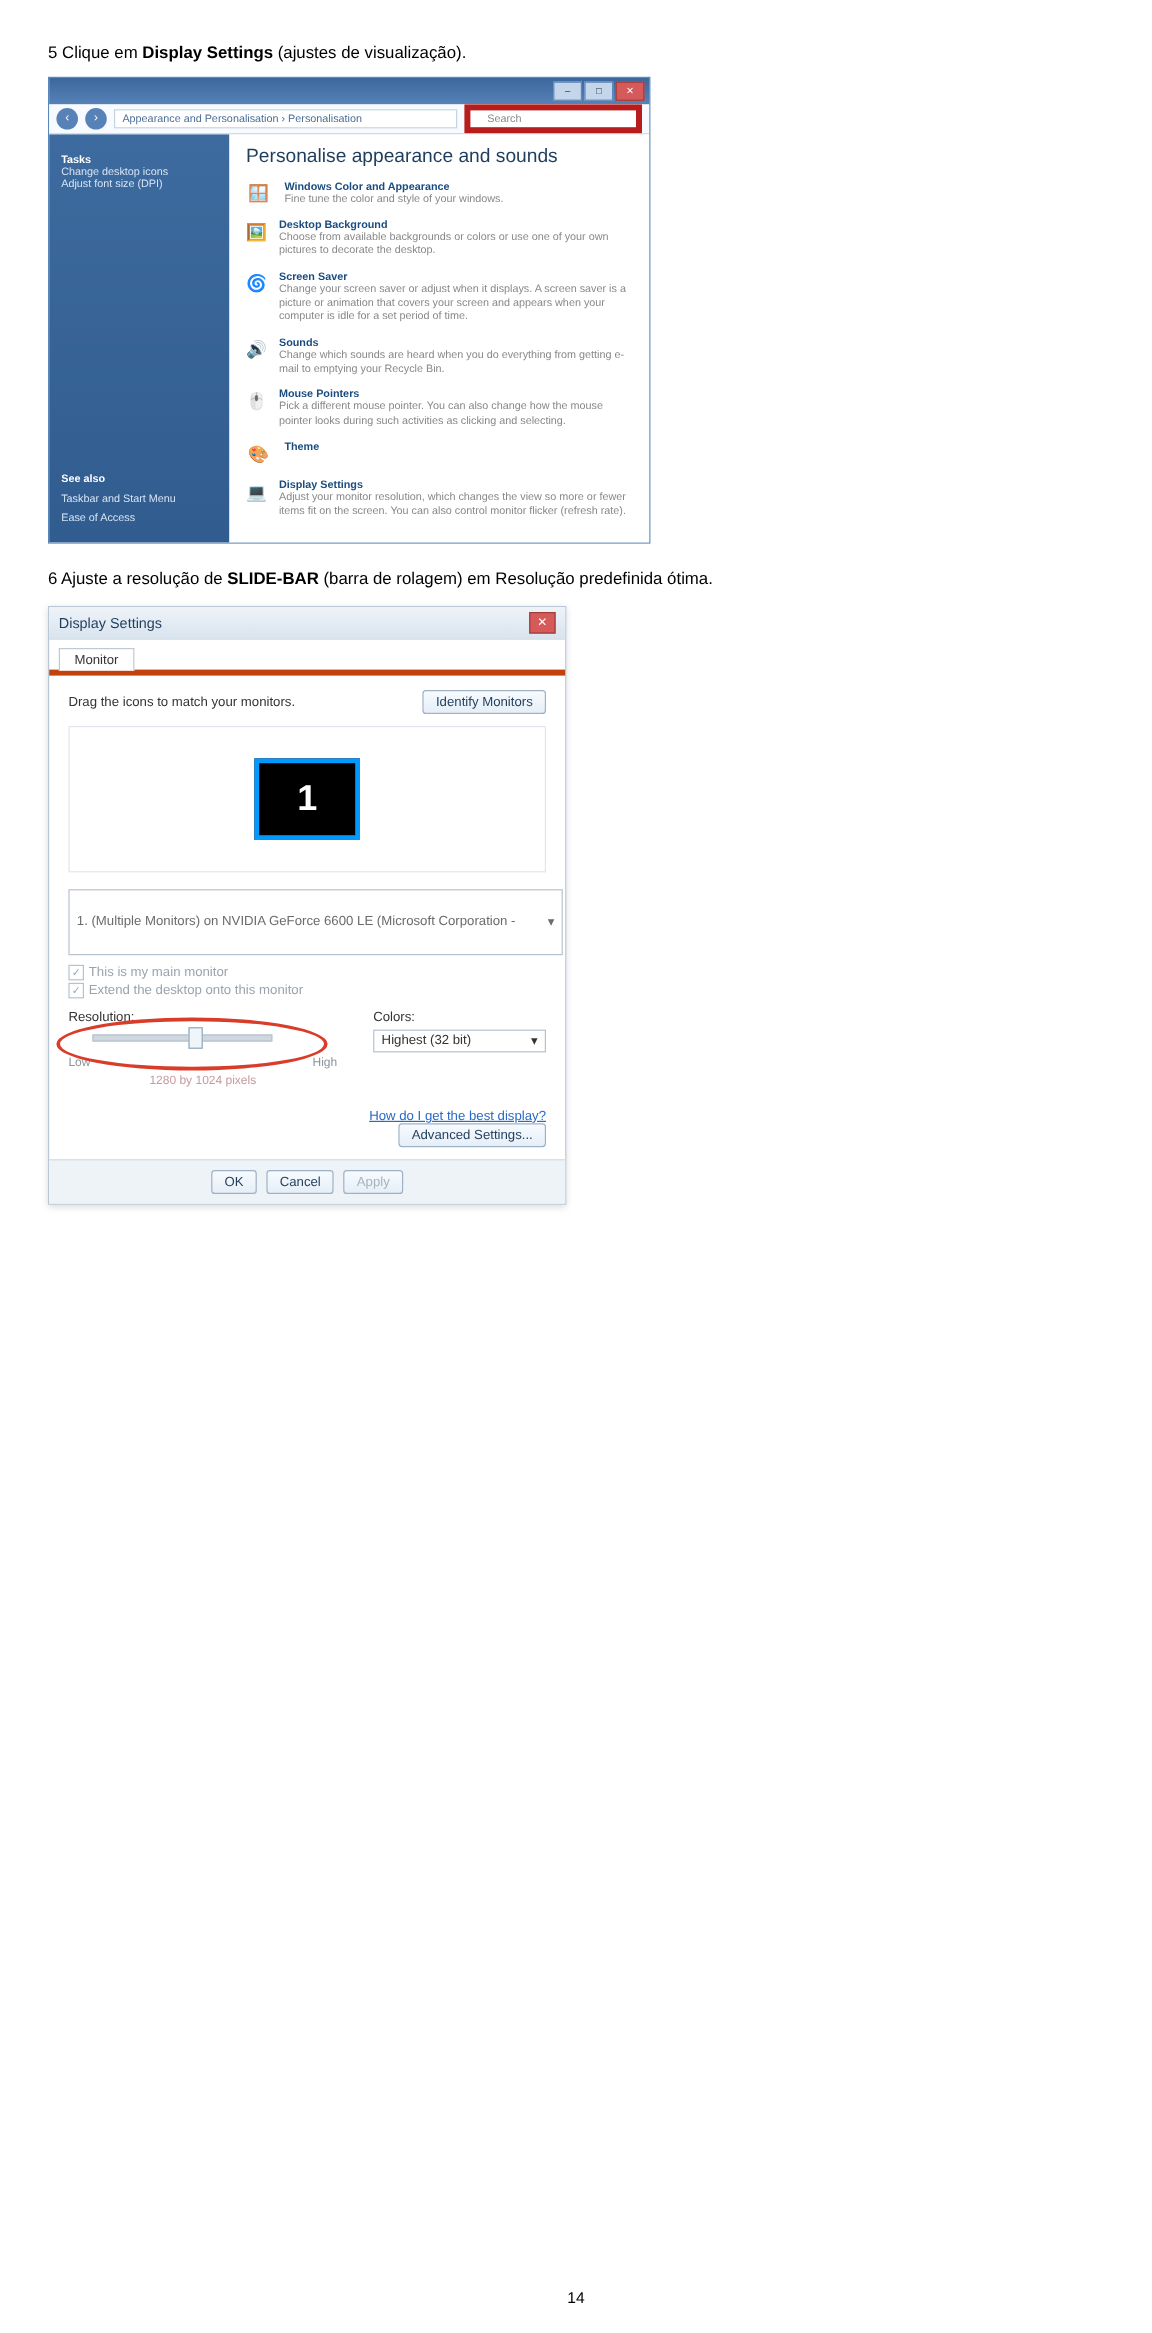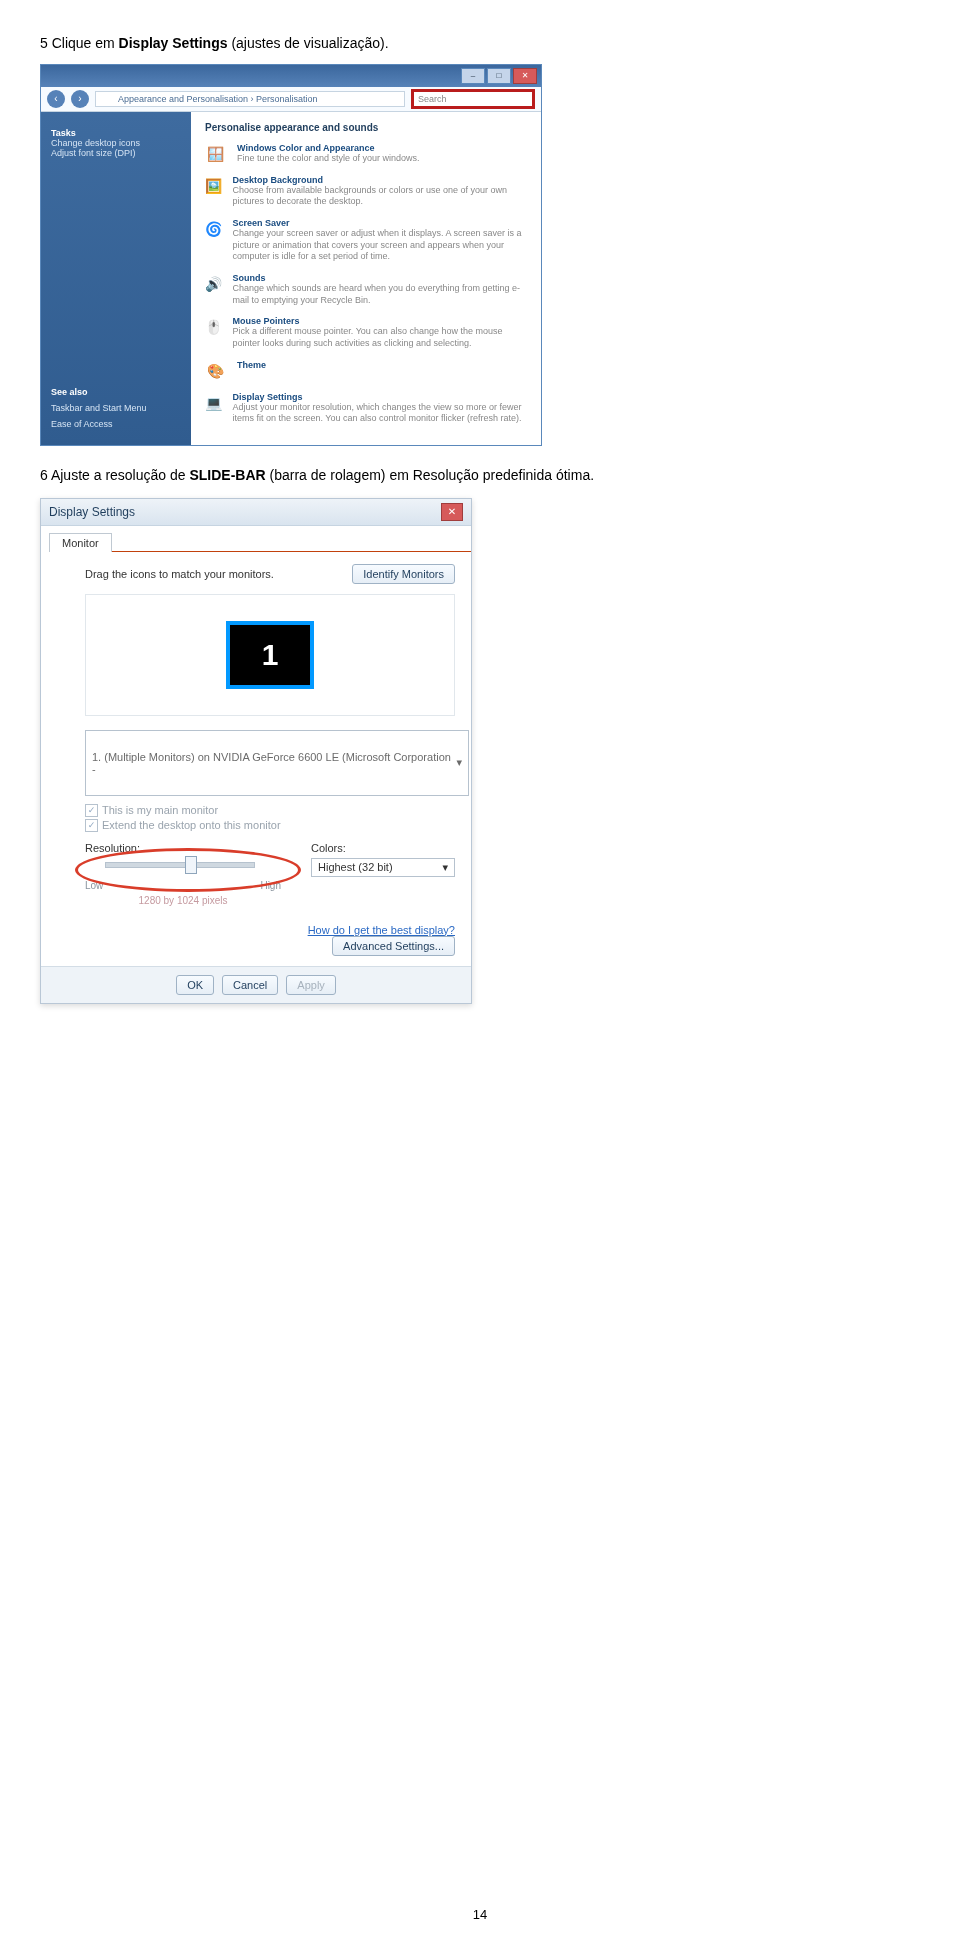--- a/index.html
+++ b/index.html
@@ -61,29 +61,29 @@
   .nav-arrow {
     width: 18px; height: 18px; border-radius: 50%;
     background: #5682b8; color: #fff;
     display: flex; align-items: center; justify-content: center;
     font-size: 10px;
   }
   .breadcrumb-text {
     flex: 1;
     background: #fff;
     border: 1px solid #c6d4e1;
-    padding: 2px 22px;
+    padding: 2px 6px;
     white-space: nowrap;
     overflow: hidden;
   }
   .search-box {
     width: 110px;
     background: #fff;
-    border: 3px solid #b91c1c;
-    padding: 2px 4px;
+    border: 5px solid #b91c1c;
+    padding: 2px 14px;
     color: #888;
   }
   .shot1-body {
     display: flex;
     background: #fff;
   }
   .side-tasks {
     width: 130px;
     background: linear-gradient(#3e6b9f, #305c8f);
     color: #fff;
@@ -98,22 +98,22 @@
   .side-tasks .task { color: #d5e4f4; }
   .side-bottom { margin-top: auto; display:flex; flex-direction:column; gap:6px;}
   .main-list {
     flex: 1;
     padding: 10px 14px;
     font-size: 9px;
     color: #666;
   }
   .main-heading {
     color: #1f3d5c;
-    font-weight: bold;
-    font-size: 10px;
+    font-weight: normal;
+    font-size: 16px;
     margin-bottom: 10px;
   }
   .item {
     display: flex;
     gap: 10px;
     margin-bottom: 10px;
   }
   .item-icon {
     width: 22px; height: 22px;
     display:flex;align-items:center;justify-content:center;
@@ -152,23 +152,22 @@
     display:inline-block;
     margin: 6px 0 0 8px;
     padding: 3px 12px;
     border: 1px solid #c0c9d2;
     border-bottom: none;
     background: #fff;
     font-size: 11px;
     position: relative; top: 1px;
   }
   .ds-panel {
-    border-top: 1px solid #c2410c;
+    border-top: 5px solid #c2410c;
     padding: 12px 16px 10px;
-    margin-left: 28px;
   }
   .ds-row-top {
     display:flex;justify-content:space-between;align-items:center;margin-bottom:10px;
   }
   .identify-btn, .adv-btn, .ok-btn, .cancel-btn, .apply-btn {
     border: 1px solid #9fb2c5;
     background: linear-gradient(#f7fbff, #e6eef6);
     padding: 3px 10px;
     font-size: 11px;
     color: #1f3d5c;

